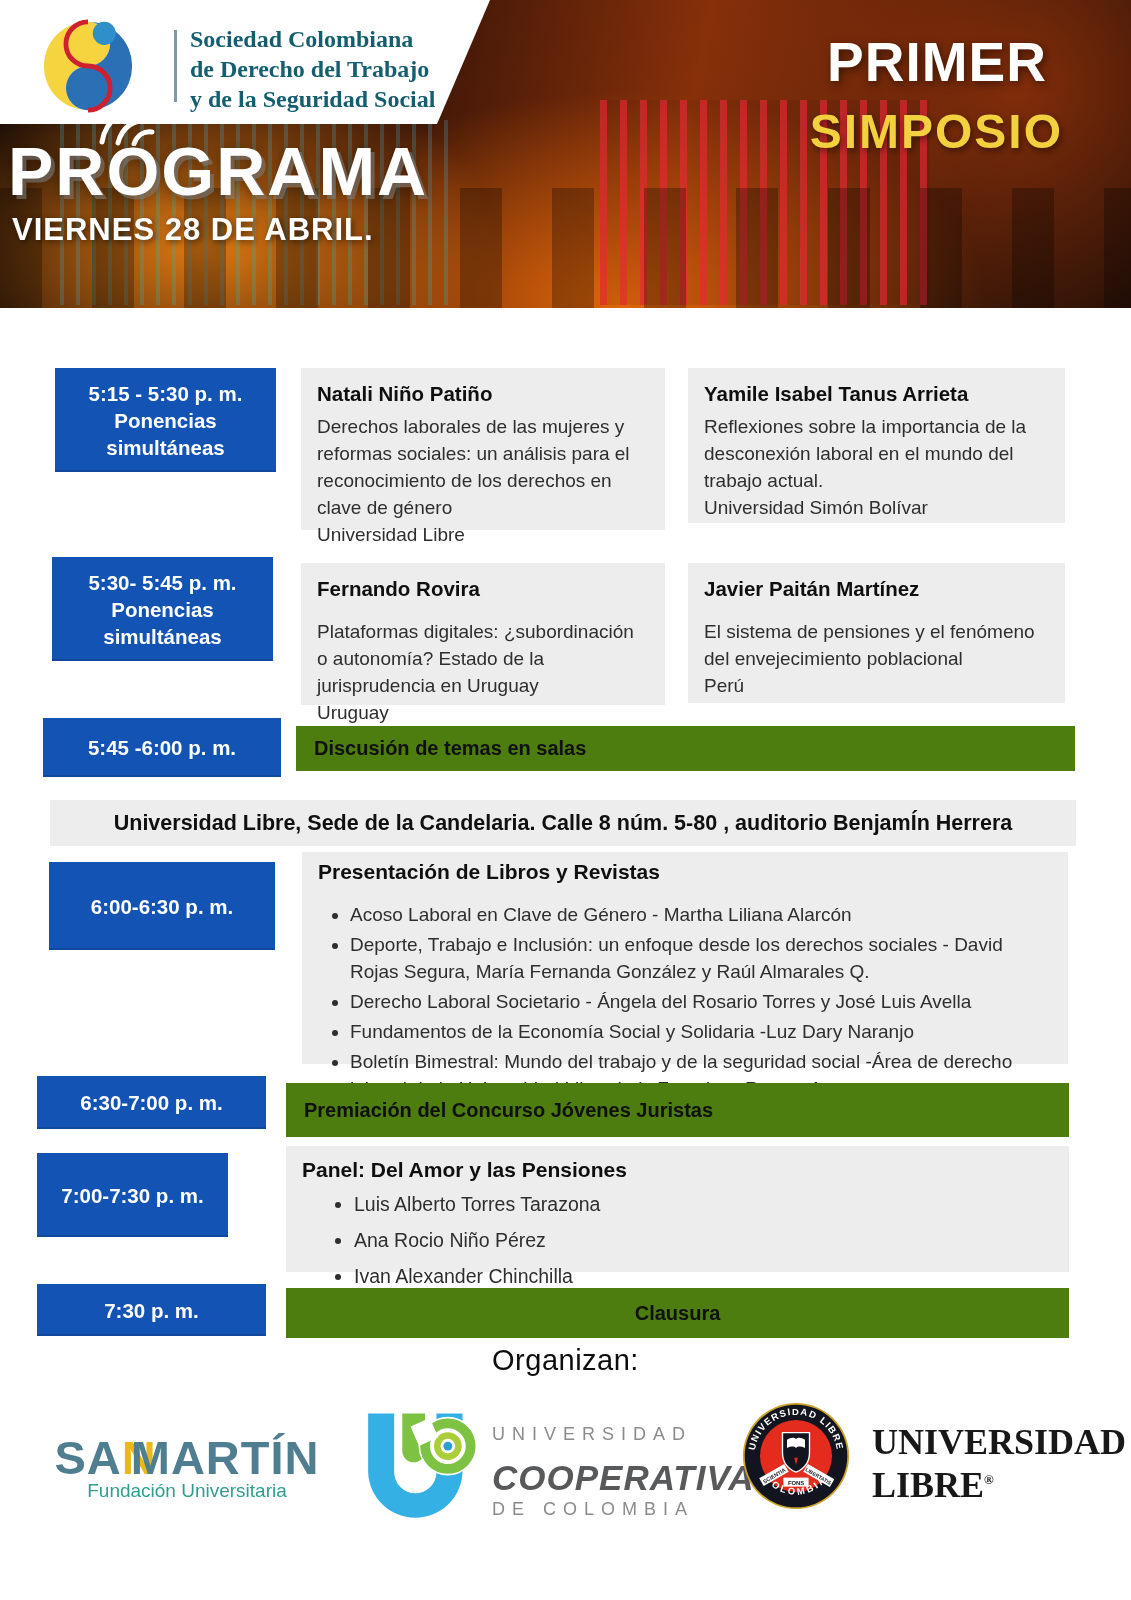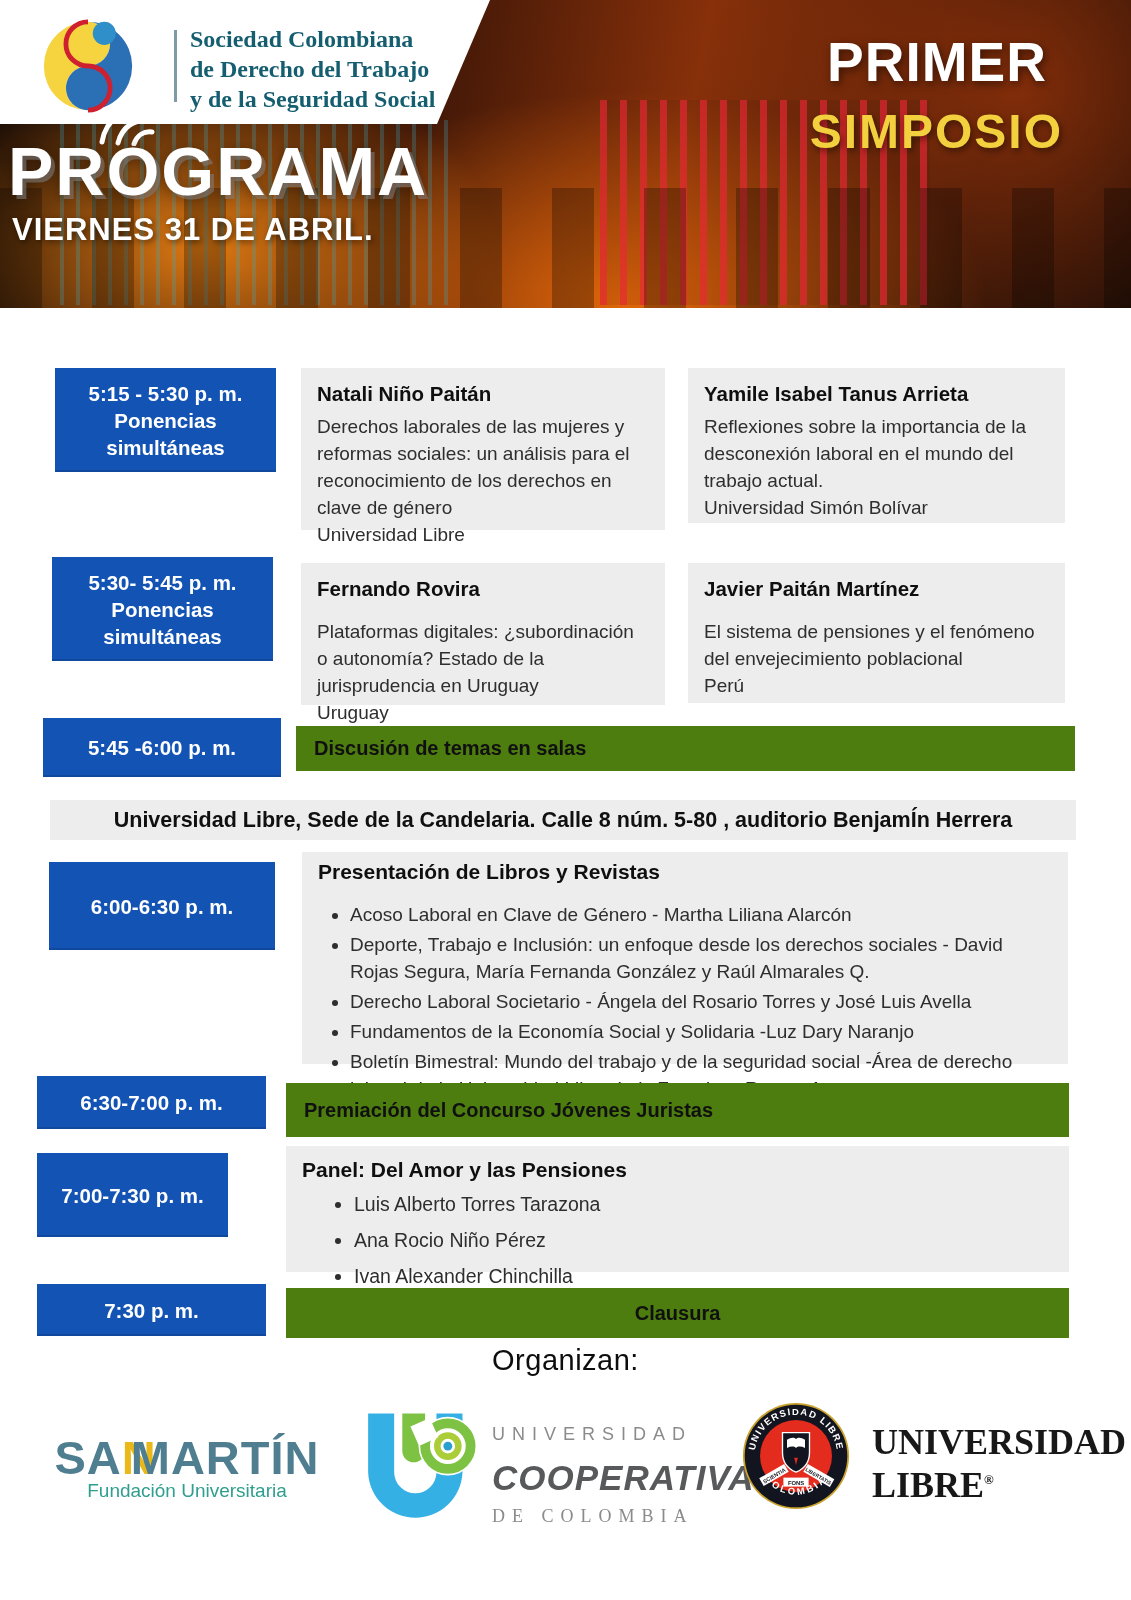--- a/index.html
+++ b/index.html
@@ -61,21 +61,21 @@
       font-size:29px;font-weight:normal;color:#0d0d0d;letter-spacing:.5px;}
   .sm-wordmark{position:absolute;left:22px;top:1430px;width:330px;text-align:center;
       font-size:47px;font-weight:bold;color:#4f7e91;letter-spacing:1px;white-space:nowrap;}
   .sm-n{color:#eab818;position:relative;z-index:1;}
   .sm-m{margin-left:-26px;position:relative;z-index:2;}
   .sm-tagline{position:absolute;left:22px;top:1480px;width:330px;text-align:center;
       font-size:19px;color:#2f9e8e;}
   .ucc-text{position:absolute;left:492px;top:1424px;color:#8b8b8b;}
   .ucc-line1{font-size:18px;letter-spacing:7px;white-space:nowrap;}
   .ucc-line2{font-size:35px;font-weight:bold;color:#58595b;letter-spacing:1px;margin-top:13px;white-space:nowrap;font-style:italic;}
-  .ucc-line3{font-size:18px;letter-spacing:7px;margin-top:8px;white-space:nowrap;font-family:Liberation Serif, serif;}
+  .ucc-line3{font-size:18px;letter-spacing:7px;margin-top:1px;white-space:nowrap;}
   .ul-wordmark{position:absolute;left:872px;top:1424px;font-family:"Liberation Serif", serif;
       font-weight:bold;color:#181818;font-size:36px;line-height:37px;white-space:nowrap;}
   .ul-reg{font-size:13px;vertical-align:super;}
 </style>
 </head>
 <body>
 
 <div class="page">
 
   <div class="hero">
@@ -100,32 +100,32 @@
 
     <svg class="abs" style="left:96px;top:100px" width="72" height="46" viewBox="0 0 72 46">
       <g fill="none" stroke="#ffffff" stroke-width="5" stroke-linecap="round">
         <path d="M6 42 C10 18 30 6 52 8"></path>
         <path d="M22 43 C26 27 38 19 54 20"></path>
         <path d="M38 44 C41 35 48 31 56 32"></path>
       </g>
     </svg>
 
     <div class="program-title">PROGRAMA</div>
-    <div class="program-date">VIERNES 31 DE ABRIL.</div>
+    <div class="program-date">VIERNES 28 DE ABRIL.</div>
     <div class="event-primer">PRIMER</div>
     <div class="event-simposio">SIMPOSIO</div>
   </div>
 
   <div class="blue-box" style="left:55px;top:368px;width:221px;height:104px">
     <div>5:15 - 5:30  p. m.</div>
     <div>Ponencias</div>
     <div>simultáneas</div>
   </div>
   <div class="gray-card" style="left:301px;top:368px;width:364px;height:162px">
-    <div class="talk-speaker">Natali Niño Paitán</div>
+    <div class="talk-speaker">Natali Niño Patiño</div>
     <div class="talk-title">Derechos laborales de las mujeres y reformas sociales: un análisis para el reconocimiento de los derechos en clave de género</div>
     <div>Universidad Libre</div>
   </div>
   <div class="gray-card" style="left:688px;top:368px;width:377px;height:155px">
     <div class="talk-speaker">Yamile Isabel Tanus Arrieta</div>
     <div class="talk-title">Reflexiones sobre la importancia de la desconexión laboral en el mundo del trabajo actual.</div>
     <div>Universidad Simón Bolívar</div>
   </div>
 
   <div class="blue-box" style="left:52px;top:557px;width:221px;height:104px">
@@ -144,21 +144,21 @@
     <div>Uruguay</div>
   </div>
 
   <div class="blue-box" style="left:43px;top:718px;width:238px;height:59px">
     <div>5:45 -6:00  p. m.</div>
   </div>
   <div class="gray-bar" style="left:296px;top:726px;width:779px;height:45px">
     <span>Discusión de temas en salas</span>
   </div>
 
-  <div class="venue-bar" style="left:50px;top:800px;width:1026px;height:40px">
+  <div class="venue-bar" style="left:50px;top:800px;width:1026px;height:46px">
     <span>Universidad Libre, Sede de la Candelaria. Calle 8 núm. 5-80 , auditorio BenjamÍn Herrera</span>
   </div>
 
   <div class="blue-box" style="left:49px;top:862px;width:226px;height:88px">
     <div>6:00-6:30  p. m.</div>
   </div>
   <div class="gray-card" style="left:302px;top:852px;width:766px;height:212px;padding-top:6px">
     <div class="block-title">Presentación de Libros y Revistas</div>
     <ul>
       <li>Acoso Laboral en Clave de Género - Martha Liliana Alarcón</li>

